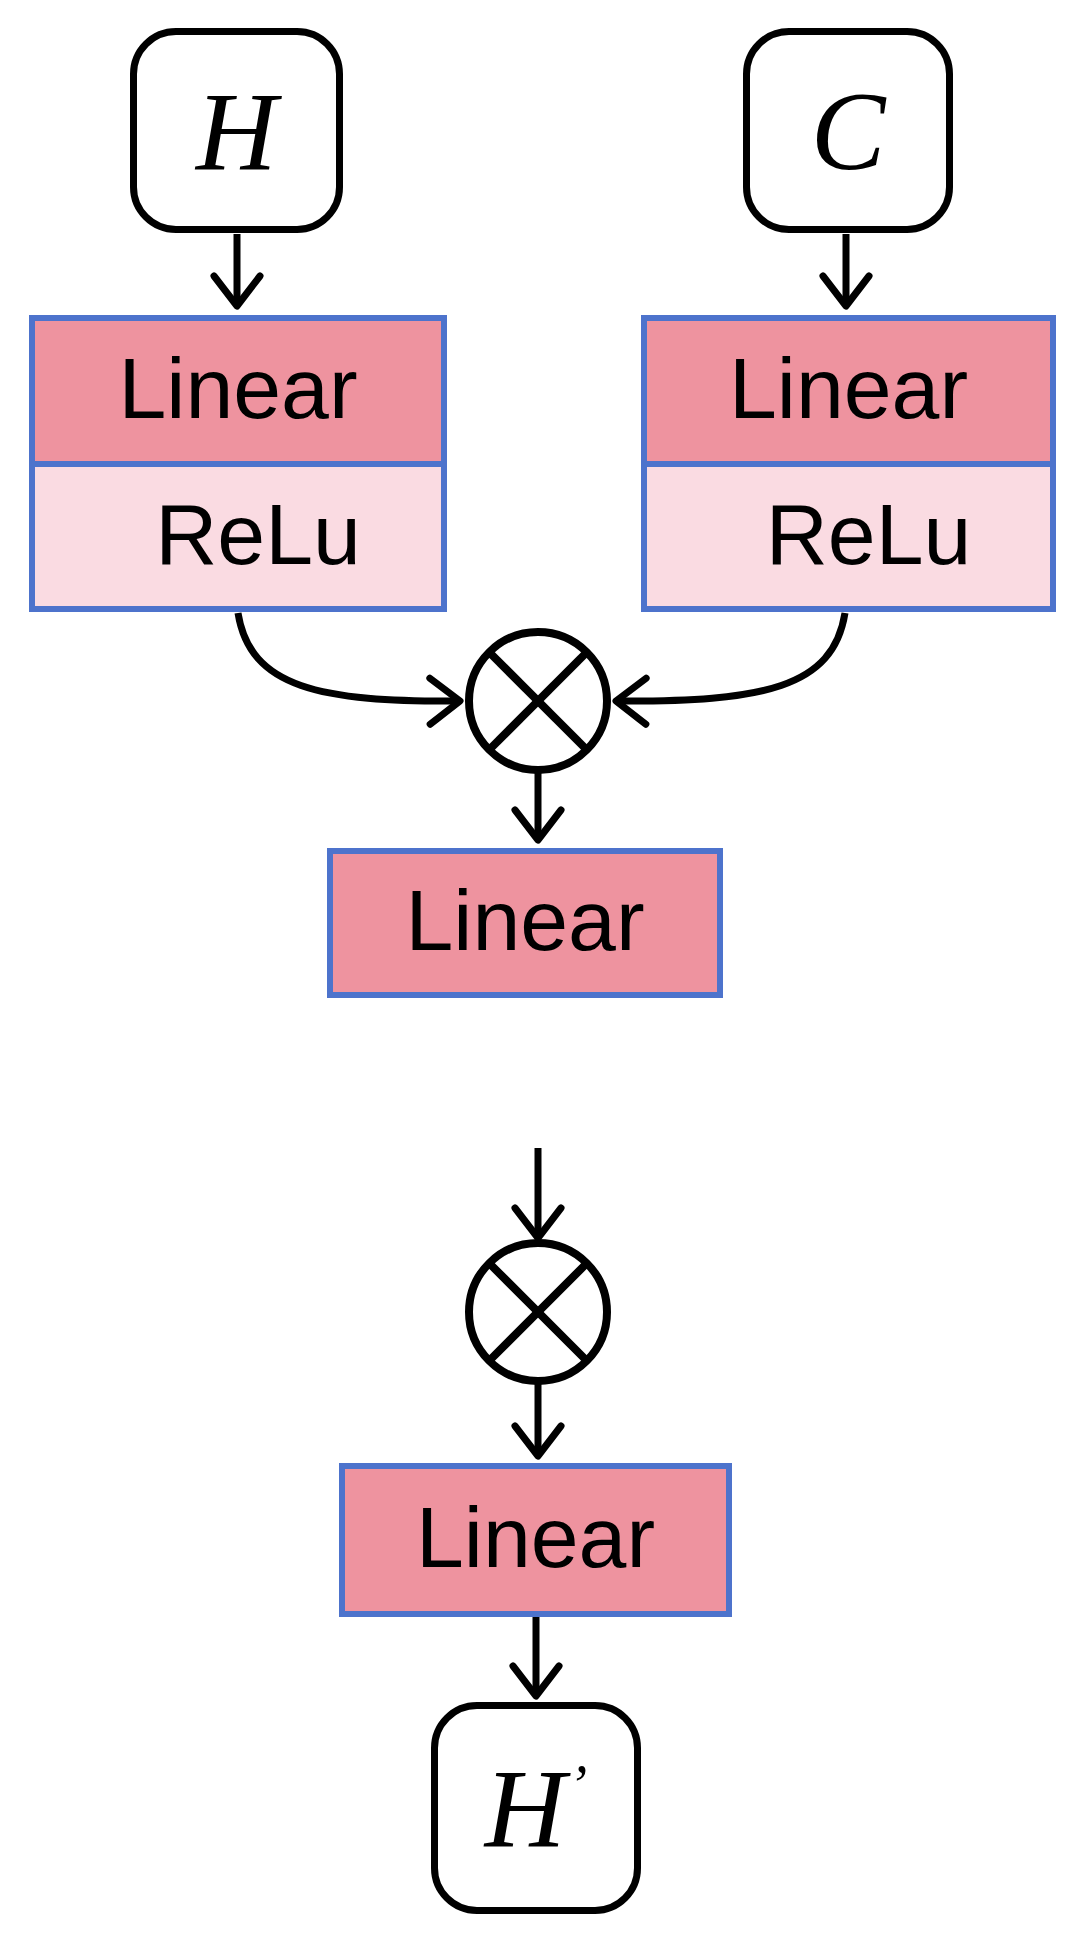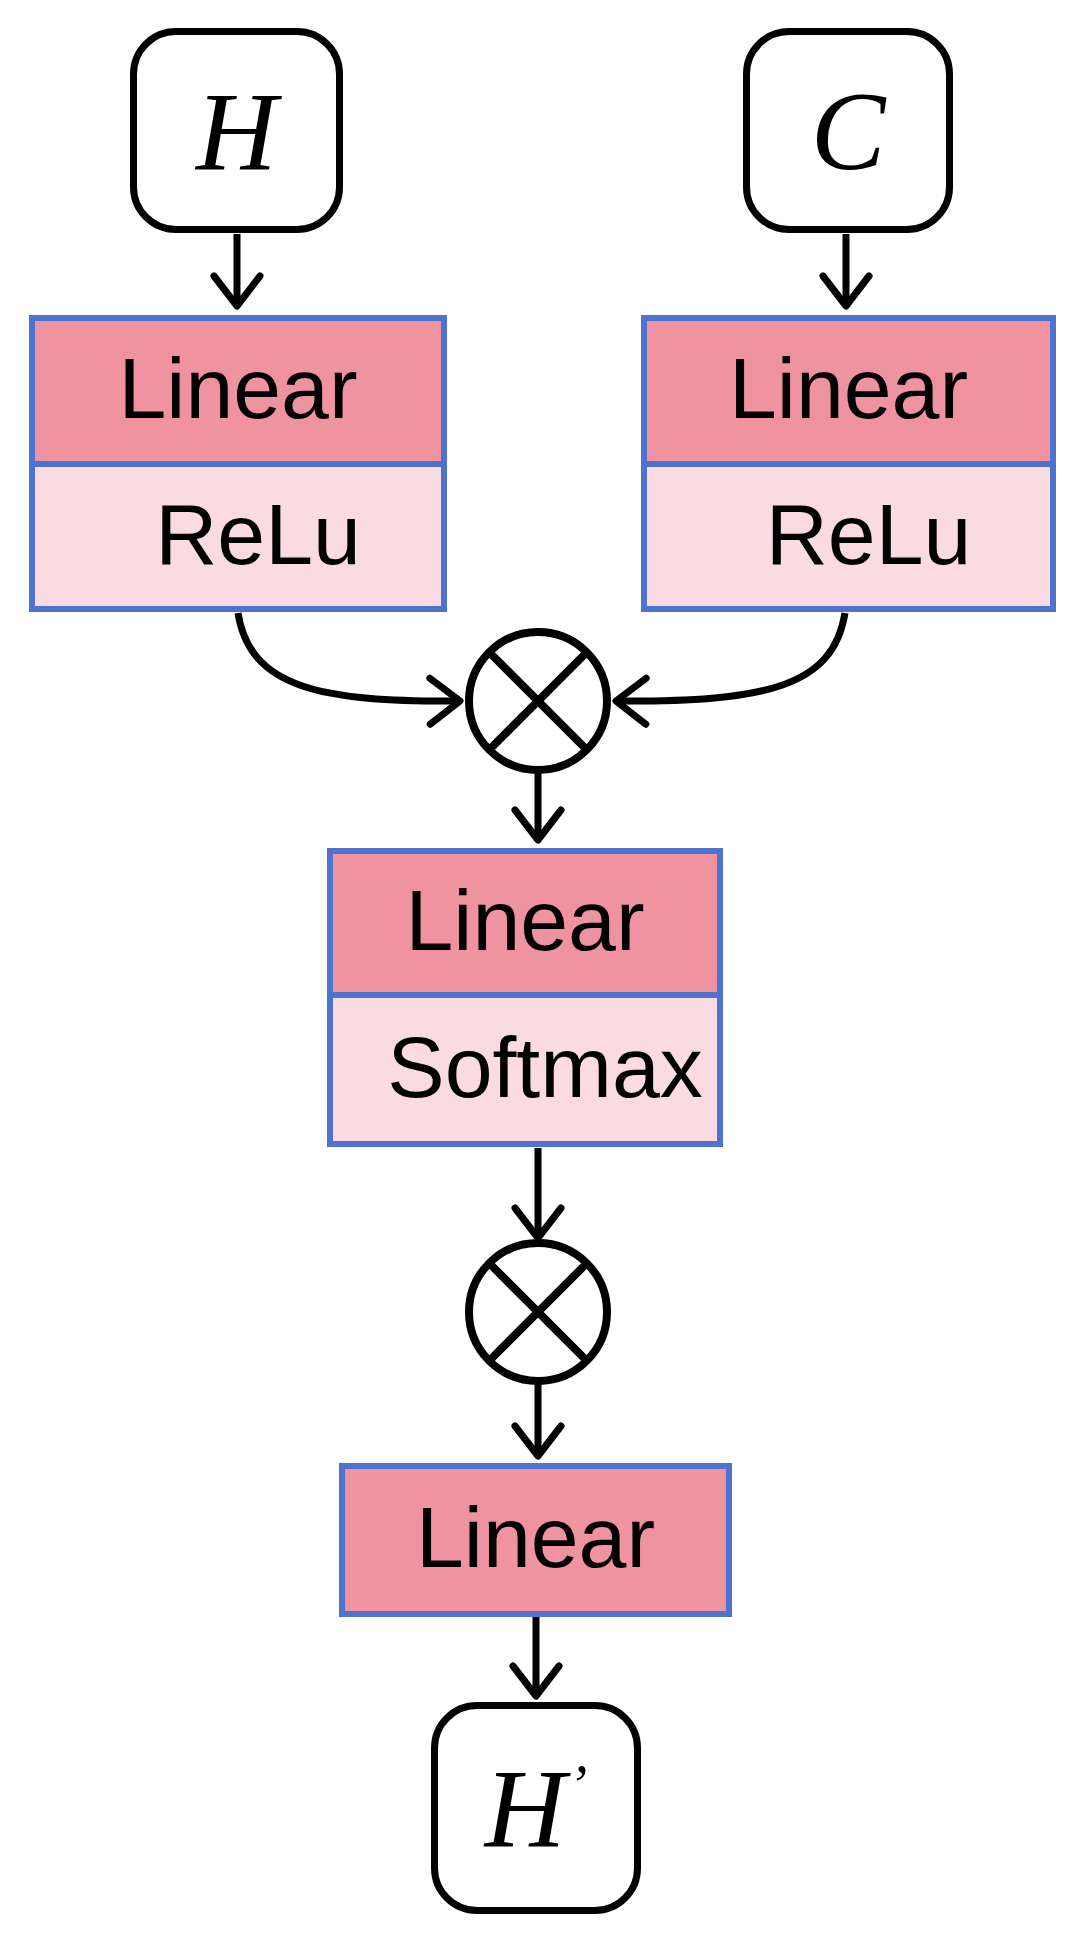--- a/index.html
+++ b/index.html
@@ -108,23 +108,20 @@
     </div>
     <div class="block light" style="height:151px;">
       <span>ReLu</span>
     </div>
   </div>
 
   <div class="stack" style="left:327px;top:848px;width:396px;">
     <div class="block dark" style="height:150px;">
       <span>Linear</span>
     </div>
-    <div class="block light" style="height:155px;">
-      <span>Softmax</span>
-    </div>
   </div>
 
   <div class="node block dark" style="left:339px;top:1463px;width:393px;height:154px;">
     <span>Linear</span>
   </div>
 
   <div class="node terminal" style="left:431px;top:1702px;width:210px;height:212px;">
     <span><span>H</span><sup>’</sup></span>
   </div>
 

